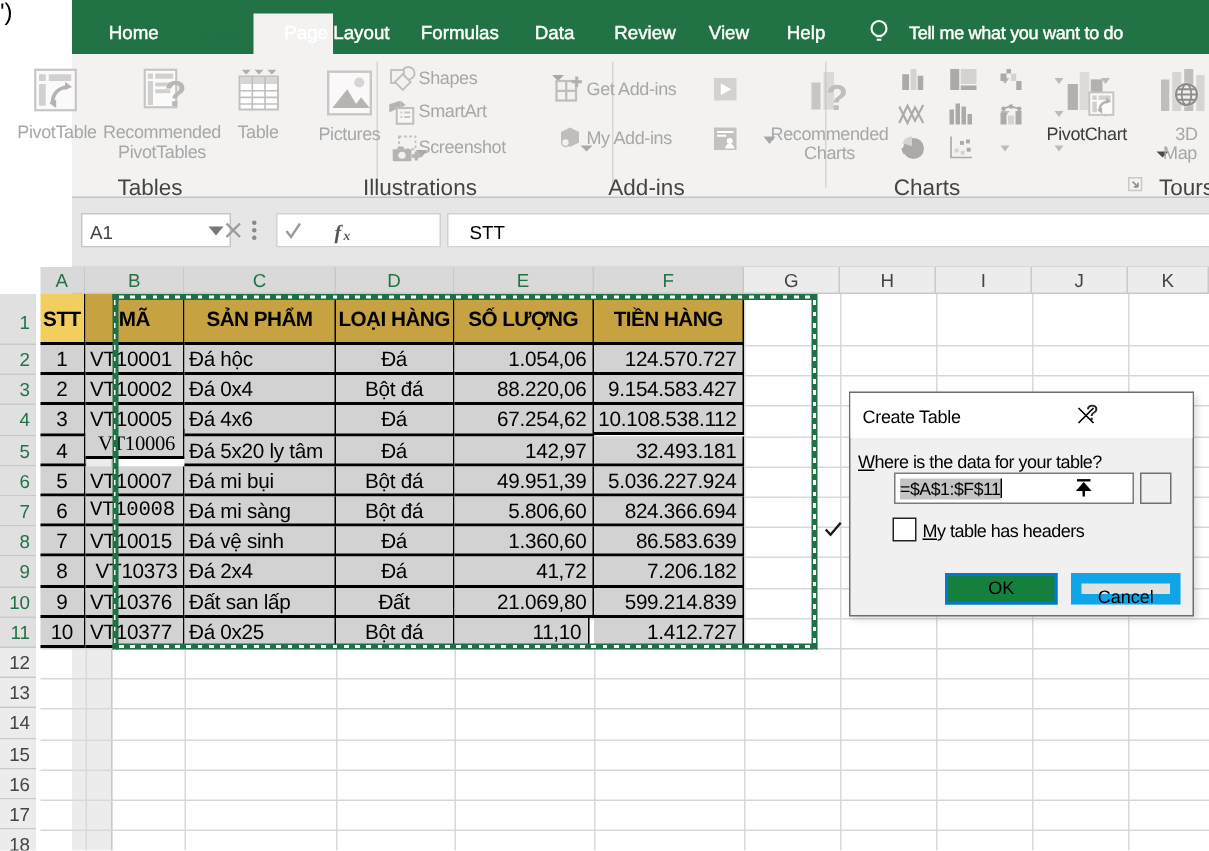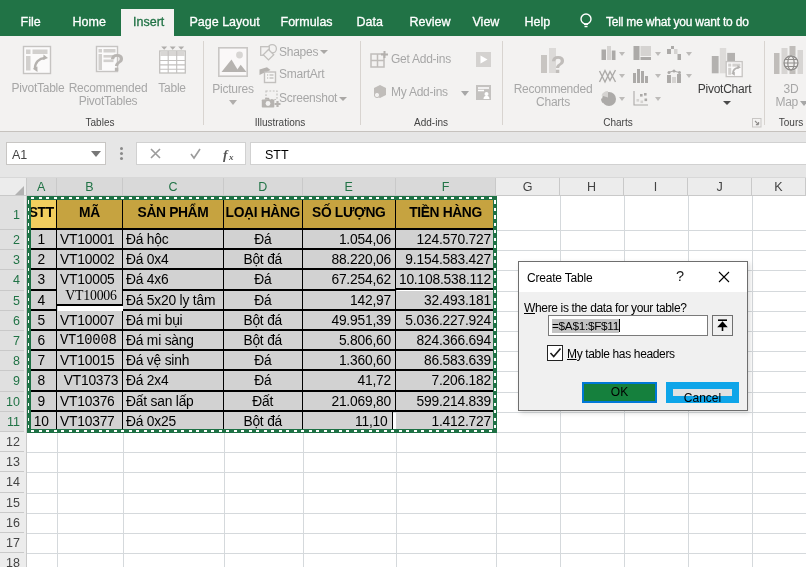--- a/index.html
+++ b/index.html
@@ -1,18 +1,18 @@
 <!DOCTYPE html>
 <html><head><meta charset="utf-8"><style>
 *{margin:0;padding:0;box-sizing:border-box;}
 html,body{width:806px;height:567px;overflow:hidden;}
 body{font-family:"Liberation Sans",sans-serif;position:relative;background:#fff;}
-.ab{position:absolute;}
+.ab{position:absolute;margin-left:48px;}
 .tabtxt{position:absolute;color:#fff;font-size:12.5px;line-height:44px;top:0;white-space:nowrap;-webkit-text-stroke:0.3px currentColor;}
-.grp-lbl{position:absolute;font-size:10px;color:#444444;top:117px;text-align:center;white-space:nowrap;}
+.grp-lbl{position:absolute;font-size:15px;color:#444444;top:117px;text-align:center;white-space:nowrap;}
 .dis{color:#a7a7a7;}
 .biglbl{position:absolute;font-size:12px;letter-spacing:-0.25px;text-align:center;line-height:13px;white-space:nowrap;}
 .medlbl{position:absolute;font-size:12px;letter-spacing:-0.25px;white-space:nowrap;}
 .colhdr{position:absolute;top:178px;height:18px;font-size:12.5px;text-align:center;line-height:19px;}
 .rowhdr{position:absolute;left:0;width:24px;font-size:12.5px;text-align:right;padding-right:4px;}
 .cell{position:absolute;font-size:13.8px;letter-spacing:-0.2px;color:#000;background:#d2d2d2;border-right:1px solid #000;border-bottom:2px solid #000;line-height:19px;white-space:nowrap;overflow:hidden;}
 .gl{position:absolute;background:#d5d9dc;}
 svg{position:absolute;overflow:visible;}
 </style></head><body>
 

